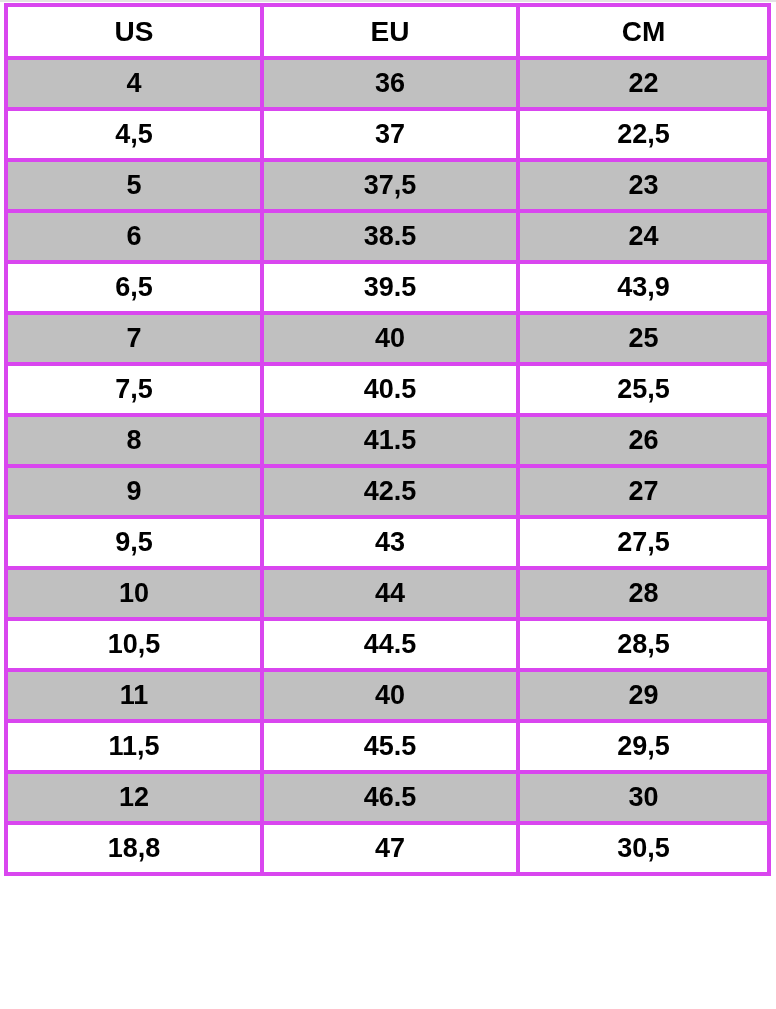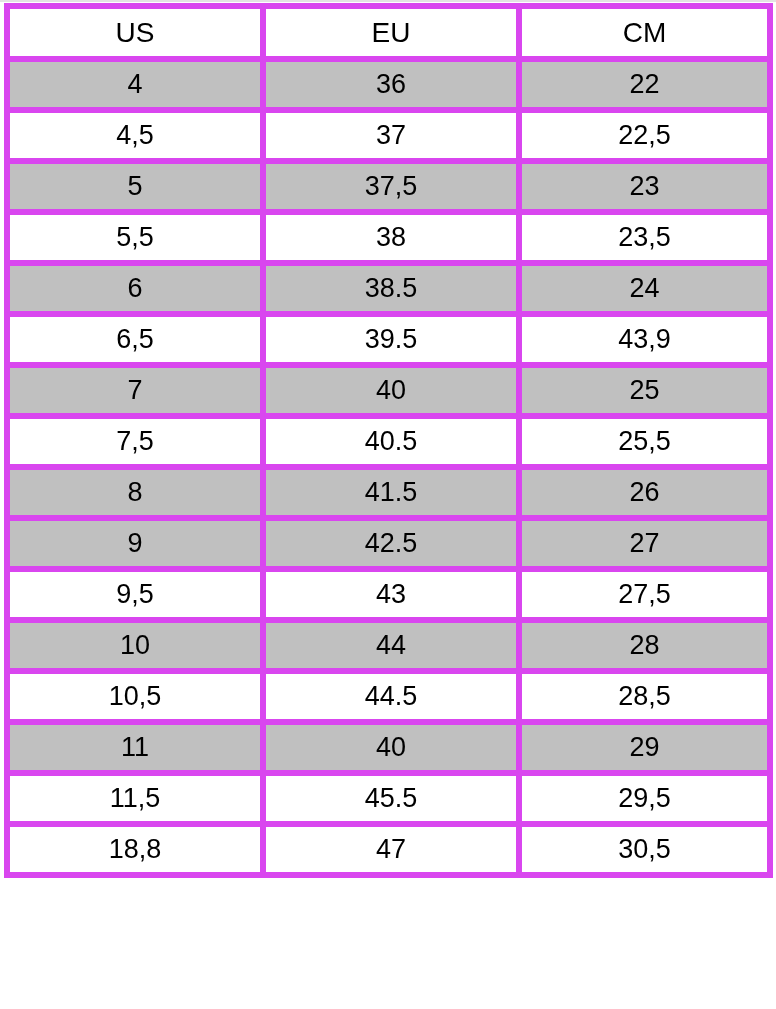--- a/index.html
+++ b/index.html
@@ -36,25 +36,25 @@
     border-collapse: collapse;
     table-layout: fixed;
     background: #ffffff;
   }
   .size-table col.col-us { width: 256px; }
   .size-table col.col-eu { width: 256px; }
   .size-table col.col-cm { width: 251px; }
 
   .size-table th,
   .size-table td {
-    border: 6px solid #d946ef;
+    border: 4px solid #d946ef;
     text-align: center;
     vertical-align: middle;
     color: #000000;
-    font-weight: 400;
+    font-weight: 700;
     font-size: 27px;
     line-height: 1;
     height: 51px;
     padding: 0;
     box-sizing: border-box;
   }
   .size-table thead th {
     background: #ffffff;
     font-size: 28px;
     height: 53px;
@@ -94,25 +94,20 @@
         </tr>
         <tr class="band-white">
           <td>4,5</td>
           <td>37</td>
           <td>22,5</td>
         </tr>
         <tr class="band-gray">
           <td>5</td>
           <td>37,5</td>
           <td>23</td>
-        </tr>
-        <tr class="band-white">
-          <td>5,5</td>
-          <td>38</td>
-          <td>23,5</td>
         </tr>
         <tr class="band-gray">
           <td>6</td>
           <td>38.5</td>
           <td>24</td>
         </tr>
         <tr class="band-white">
           <td>6,5</td>
           <td>39.5</td>
           <td>43,9</td>
@@ -155,20 +150,25 @@
         <tr class="band-gray">
           <td>11</td>
           <td>40</td>
           <td>29</td>
         </tr>
         <tr class="band-white">
           <td>11,5</td>
           <td>45.5</td>
           <td>29,5</td>
         </tr>
+        <tr class="band-gray">
+          <td>12</td>
+          <td>46.5</td>
+          <td>30</td>
+        </tr>
         <tr class="band-white">
           <td>18,8</td>
           <td>47</td>
           <td>30,5</td>
         </tr>
       </tbody>
   </table>
 
 </div>
 

